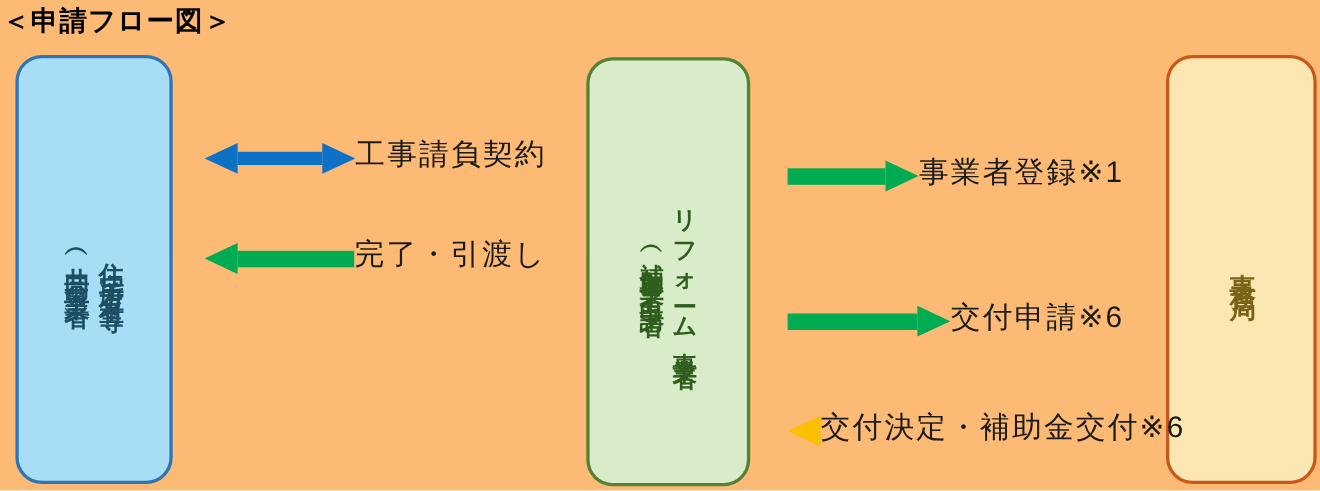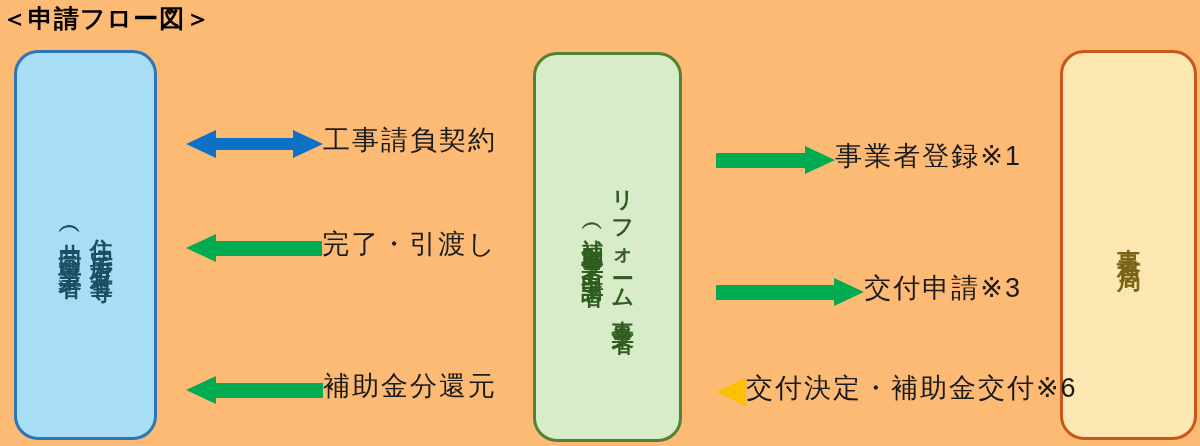--- a/index.html
+++ b/index.html
@@ -32,21 +32,21 @@
   
   .flow { position:absolute; display:flex; flex-direction:row; align-items:flex-end; }
   .arrow { width:100%; height:28px; display:flex; align-items:center; }
   .shaft { flex:1; height:15px; background:var(--c); }
   .arrow.thin .shaft { height:12px; }
   .head-left  { width:0; height:0; border-top:14px solid transparent; border-bottom:14px solid transparent; border-right:30px solid var(--c); }
   .head-right { width:0; height:0; border-top:14px solid transparent; border-bottom:14px solid transparent; border-left:30px solid var(--c); }
   .flow-label { font-size:27px; color:#1a1a1a; white-space:nowrap; letter-spacing:2px; }
   .flow-l1 { left:186px; top:108px; width:311px; }
   .flow-l1 .flow-label { margin-top:14px; }
-  .flow-l2 { left:186px; top:219px; width:311px; }
+  .flow-l2 { left:186px; top:206px; width:311px; }
   .flow-l2 .flow-label { margin-top:7px; }
   .flow-l3 { left:186px; top:344px; width:311px; }
   .flow-l3 .flow-label { margin-top:24px; }
   .flow-r1 { left:716px; top:107px; width:306px; }
   .flow-r1 .flow-label { margin-top:31px; }
   .flow-r2 { left:716px; top:267px; width:306px; }
   .flow-r2 .flow-label { margin-top:3px; }
   .flow-r3 { left:716px; top:345px; width:306px; }
   .flow-r3 .flow-label { margin-top:25px; }
 </style>
@@ -81,42 +81,35 @@
   </div>
 
   <div class="flow flow-l2">
     <div class="arrow" style="--c: #00ab51;">
       <span class="head-left"></span>
       <span class="shaft"></span>
     </div>
     <div class="flow-label">完了・引渡し</div>
   </div>
 
-  <div class="flow flow-l3">
-    <div class="arrow" style="--c: #00ab51;">
-      <span class="head-left"></span>
-      <span class="shaft"></span>
-    </div>
-    <div class="flow-label">補助金分還元</div>
-  </div>
 
   <div class="flow flow-r1">
     <div class="arrow" style="--c: #00ab51;">
       <span class="shaft"></span>
       <span class="head-right"></span>
     </div>
     <div class="flow-label">事業者登録※1</div>
   </div>
 
   <div class="flow flow-r2">
     <div class="arrow" style="--c: #00ab51;">
       <span class="shaft"></span>
       <span class="head-right"></span>
     </div>
-    <div class="flow-label">交付申請※3</div>
+    <div class="flow-label">交付申請※6</div>
   </div>
 
   <div class="flow flow-r3">
     <div class="arrow" style="--c: #fcc003;">
       <span class="head-left"></span>
       <span class="shaft"></span>
     </div>
     <div class="flow-label">交付決定・補助金交付※6</div>
   </div>
 

